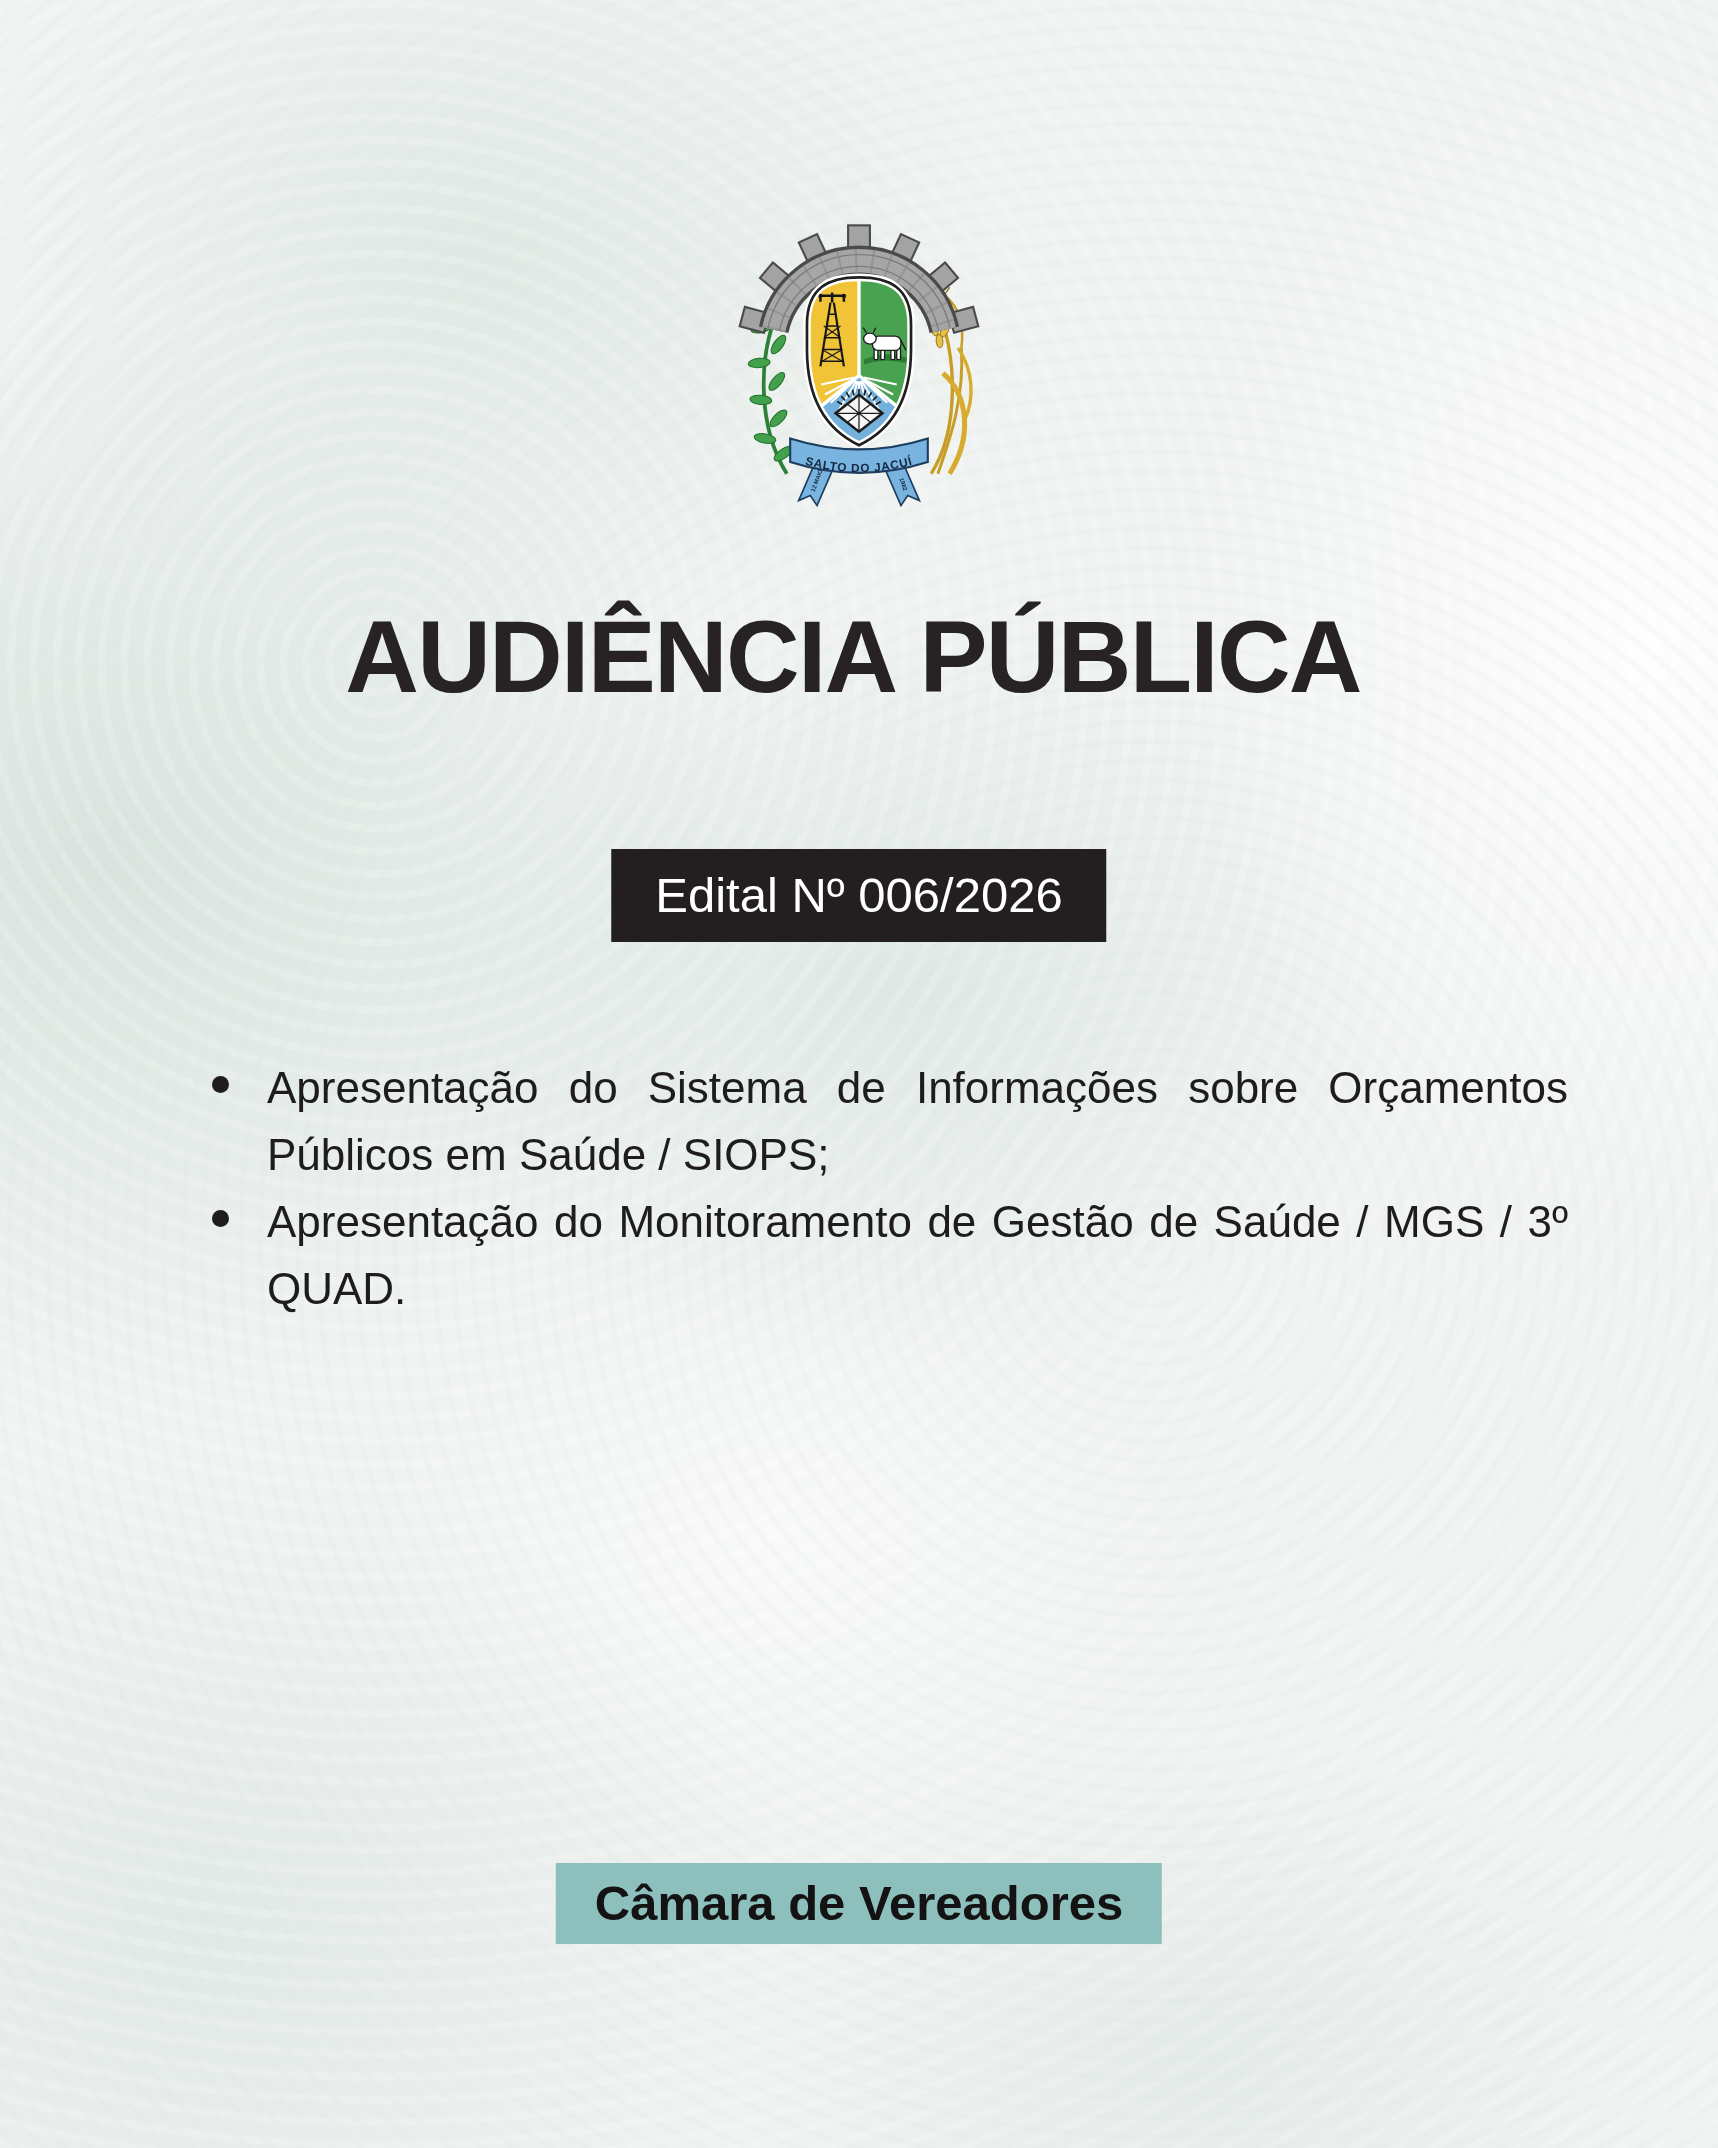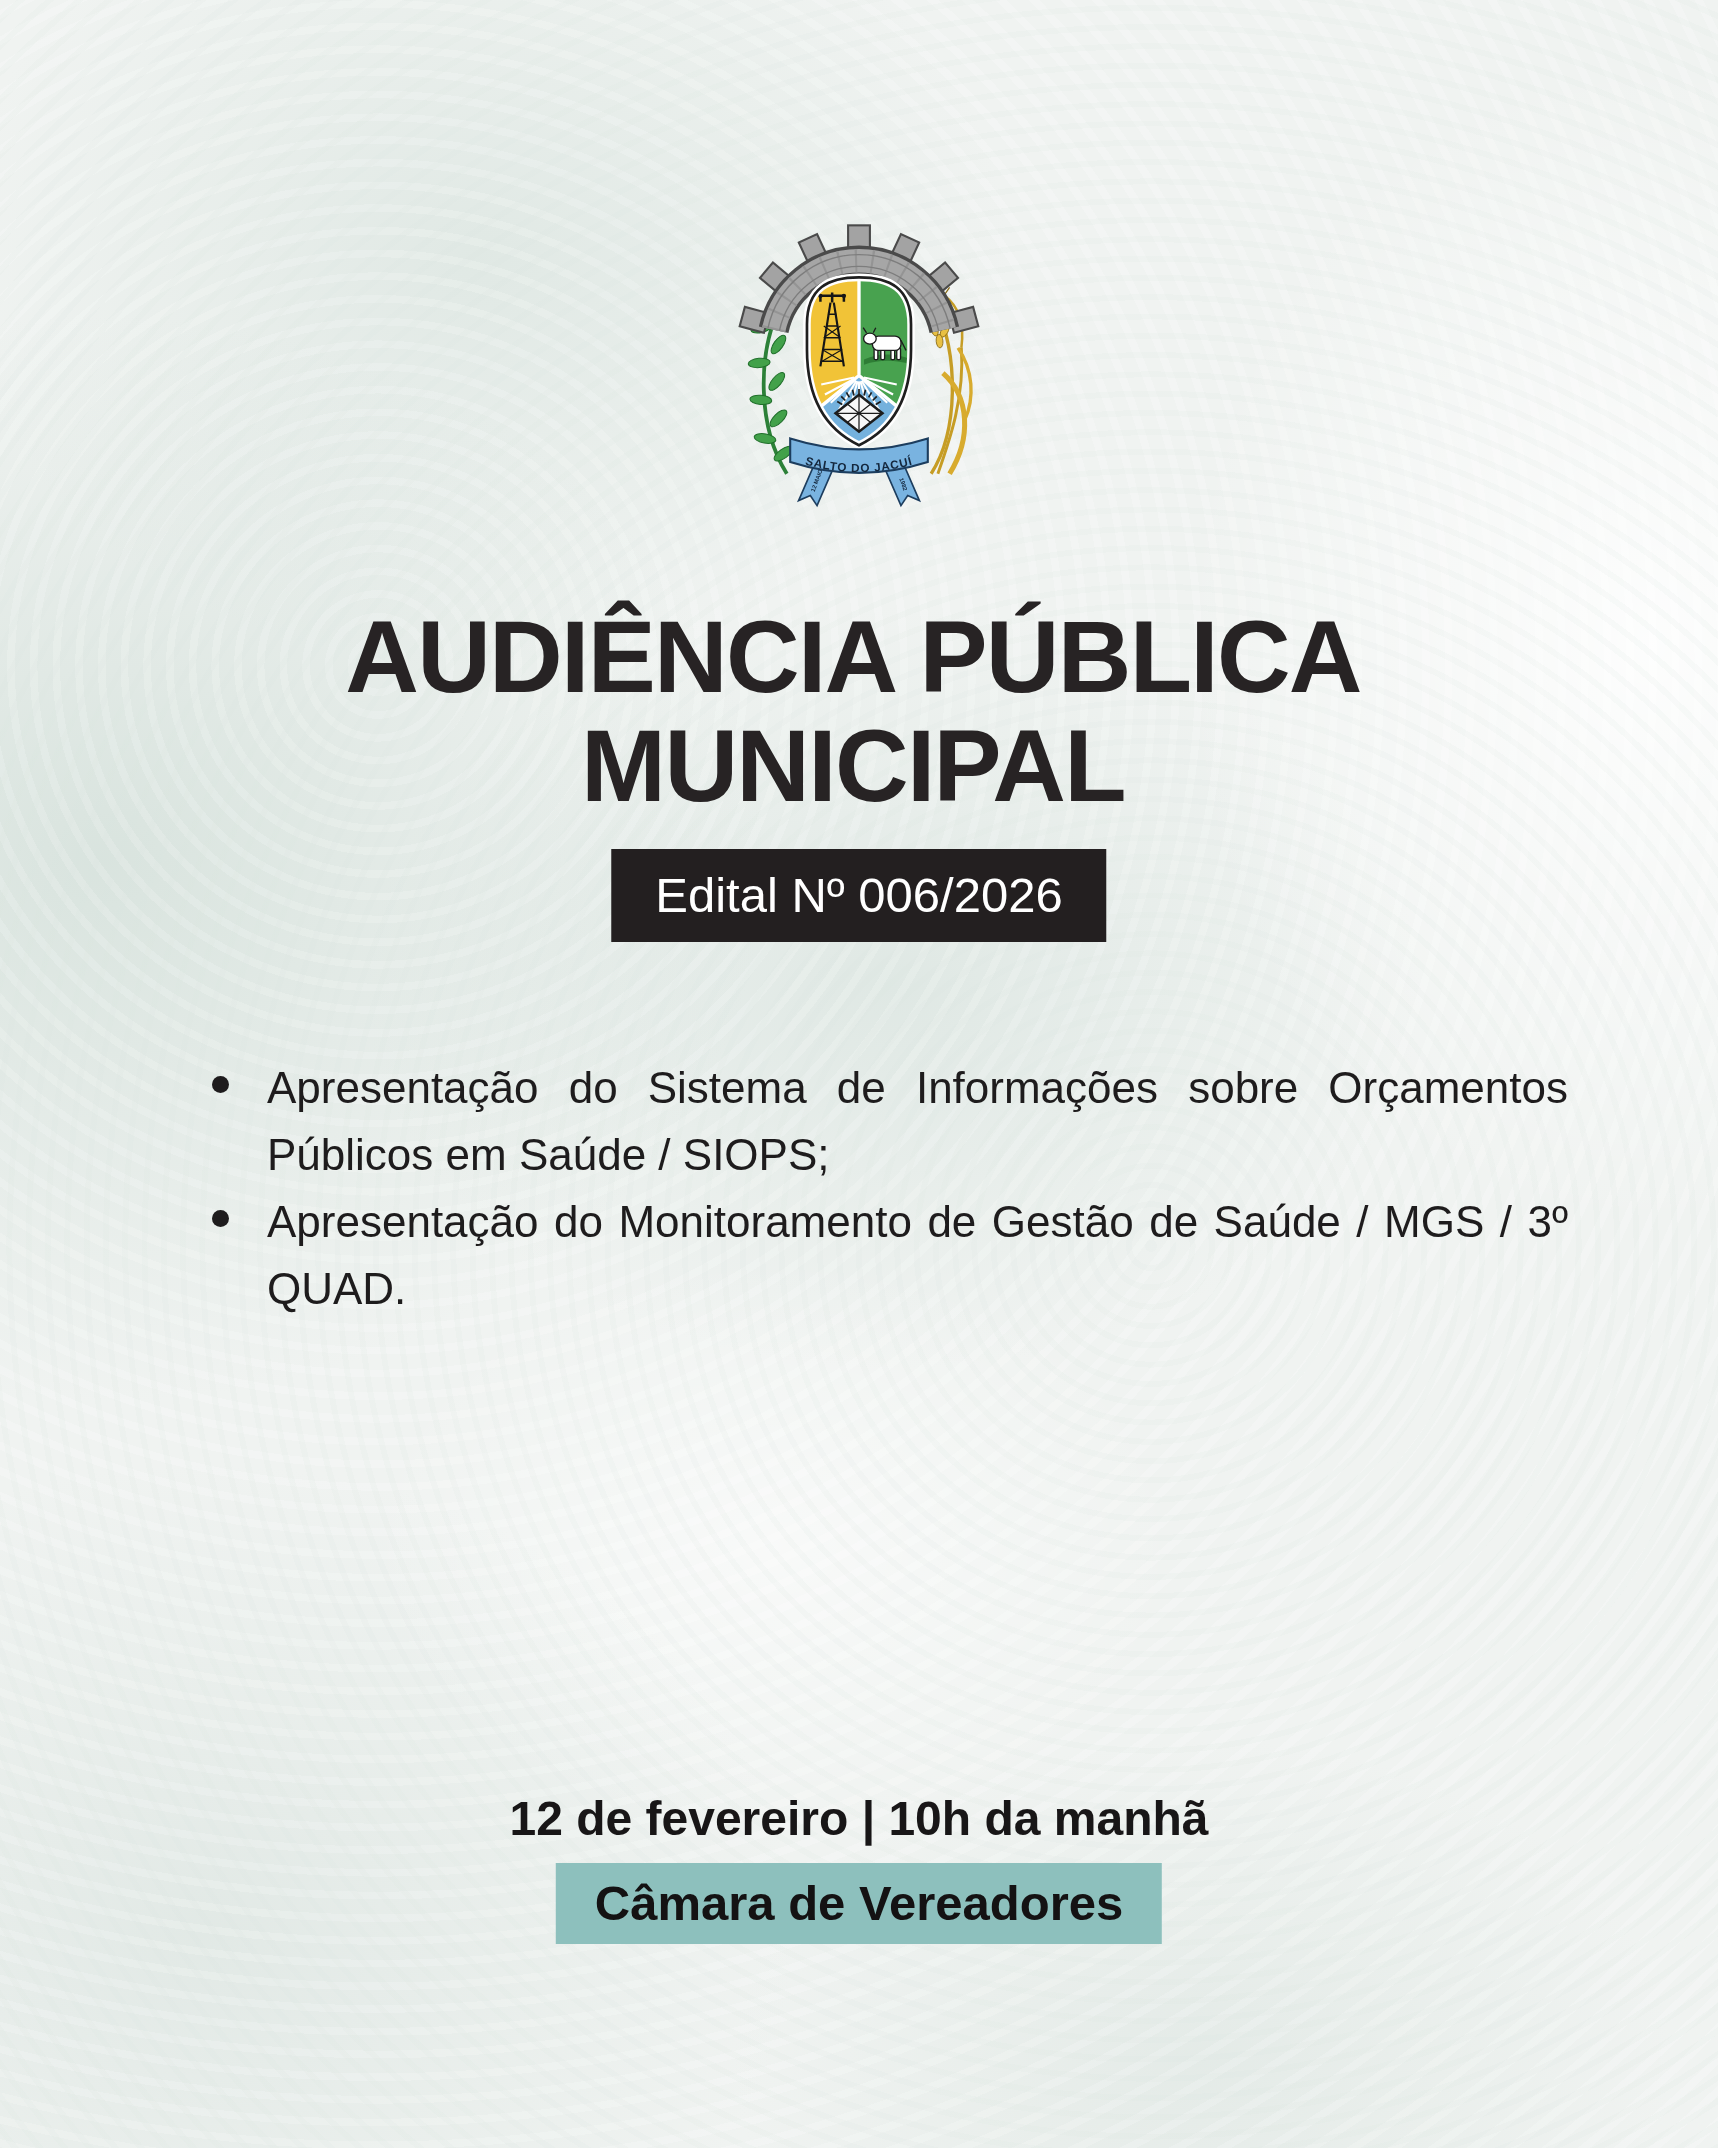--- a/index.html
+++ b/index.html
@@ -217,21 +217,20 @@
       <text font-size="14" font-weight="bold" fill="#14273d" letter-spacing="1" font-family="Liberation Sans, sans-serif">
         <textPath href="#ribbonTextPath" startOffset="50%" text-anchor="middle">SALTO DO JACUÍ</textPath>
       </text>
       <text font-size="7" font-weight="bold" fill="#14273d" font-family="Liberation Sans, sans-serif" transform="translate(97,322) rotate(-70)">12 MAIO</text>
       <text font-size="7" font-weight="bold" fill="#14273d" font-family="Liberation Sans, sans-serif" transform="translate(198,306) rotate(70)">1982</text>
     </g>
   </svg>
 
   <h1 class="title">
     <span>AUDIÊNCIA PÚBLICA</span>
-    <span>MUNICIPAL</span>
   </h1>
 
   <div class="edital">
     <span>Edital Nº 006/2026</span>
   </div>
 
   <ul class="agenda">
 
 
 
@@ -239,19 +238,18 @@
         <span class="dot"></span>
         <span class="item-text">Apresentação do Sistema de Informações sobre Orçamentos Públicos em Saúde / SIOPS;</span>
       </li>
 
       <li>
         <span class="dot"></span>
         <span class="item-text">Apresentação do Monitoramento de Gestão de Saúde / MGS / 3º QUAD.</span>
       </li>
     </ul>
 
-  <div class="schedule">12 de fevereiro | 10h da manhã</div>
 
   <div class="venue">
     <span>Câmara de Vereadores</span>
   </div>
 </div>
 
 
 </body></html>

